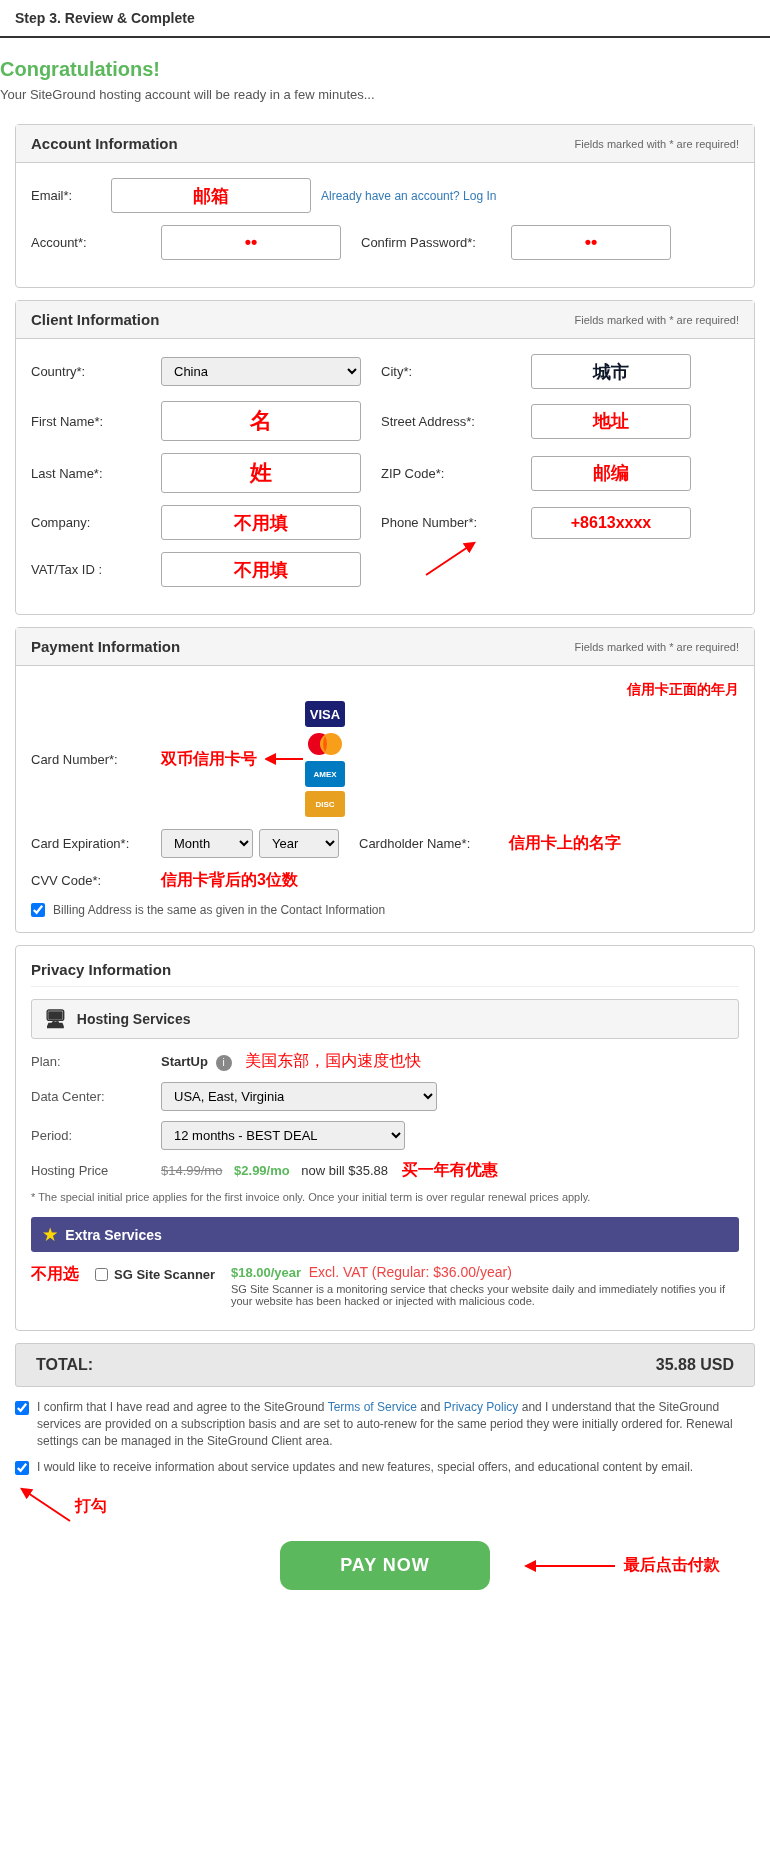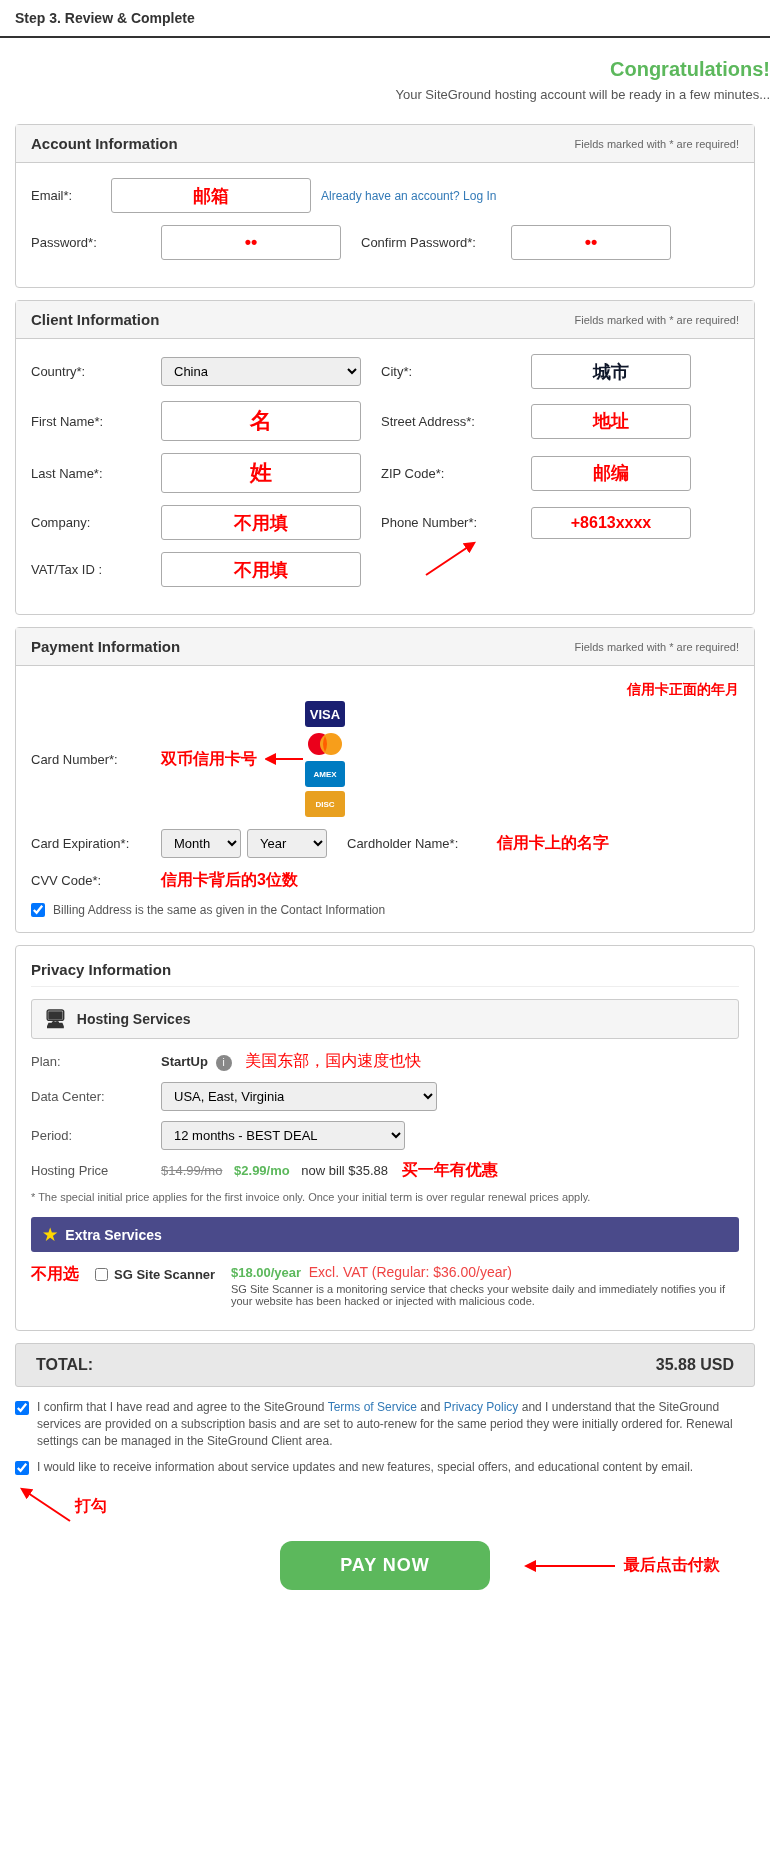--- a/index.html
+++ b/index.html
@@ -27,21 +27,21 @@
       flex: 1;
     }
     .step-label {
       font-size: 14px;
       font-weight: bold;
       color: #333;
     }
 
     
     .congrats-section {
-      text-align: right;
+      text-align: left;
       padding: 15px 0 10px;
     }
     .congrats-title {
       color: #5cb85c;
       font-size: 20px;
       font-weight: bold;
       margin-bottom: 6px;
     }
     .congrats-sub {
       color: #555;
@@ -378,21 +378,21 @@
   </div>
   <div class="card-body">
 
     <div class="email-row">
       <span class="form-label">Email*:</span>
       <input type="text" class="form-input chinese-hint" value="邮箱" style="color: red; font-size: 18px; font-weight: bold; text-align: center;">
       <a href="#" class="link-login">Already have an account? Log In</a>
     </div>
 
     <div class="form-row">
-      <span class="form-label">Password*:</span>
+      <span class="form-label">Account*:</span>
       <input type="password" class="form-input chinese-hint" value="密码" style="color: red; font-size: 18px; font-weight: bold; text-align: center; width: 180px;">
       <div class="form-col-right">
         <span class="form-label">Confirm Password*:</span>
         <input type="password" class="form-input chinese-hint" value="密码" style="color: red; font-size: 18px; font-weight: bold; text-align: center; width: 160px;">
       </div>
     </div>
   </div>
 </div>
 
 <div class="card">
@@ -485,21 +485,21 @@
           <circle cx="26" cy="13" r="11" fill="#f79e1b"></circle>
           <path d="M20 5 Q24 13 20 21 Q16 13 20 5Z" fill="#ff5f00"></path>
         </svg>
         <div class="card-icon amex-icon">AMEX</div>
         <div class="card-icon discover-icon" style="background:#e8a020; color:white;">DISC</div>
       </div>
     </div>
 
     <div class="form-row">
       <span class="form-label">Card Expiration*:</span>
-      <select class="form-select" style="width:80px;">
+      <select class="form-select" style="width:92px;">
         <option>Month</option>
         <option>01</option><option>02</option><option>03</option><option>04</option>
         <option>05</option><option>06</option><option>07</option><option>08</option>
         <option>09</option><option>10</option><option>11</option><option>12</option>
       </select>
       <select class="form-select" style="width:80px; margin-left:6px;">
         <option>Year</option>
         <option>2024</option><option>2025</option><option>2026</option>
         <option>2027</option><option>2028</option><option>2029</option>
       </select>

